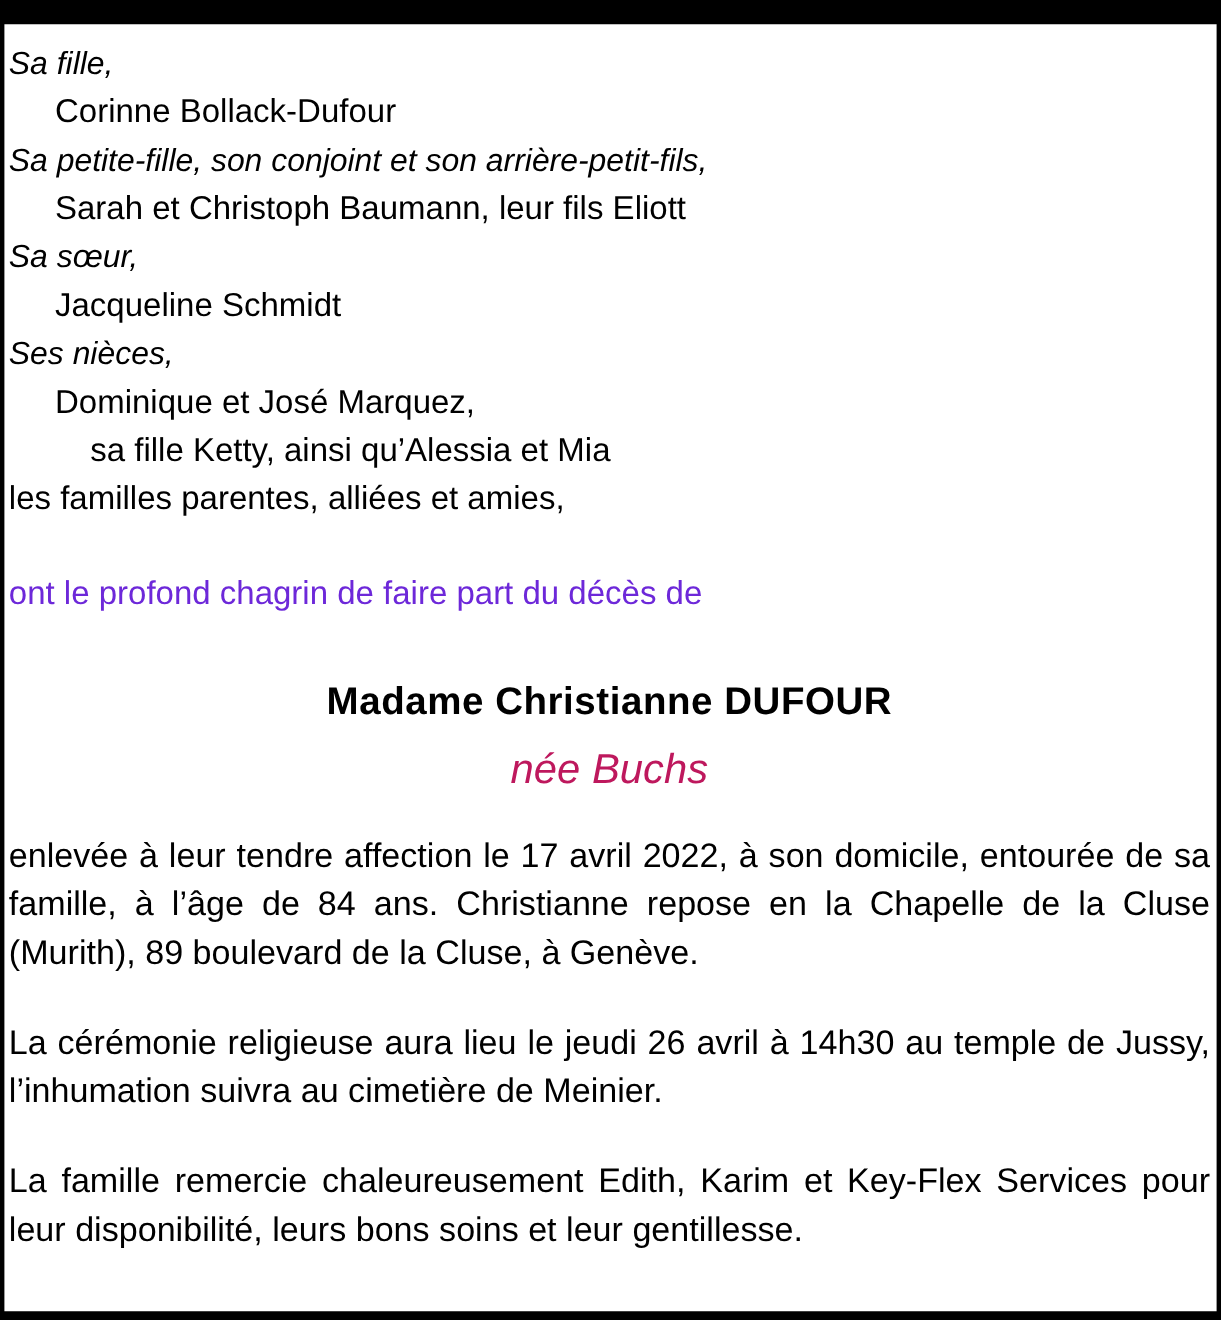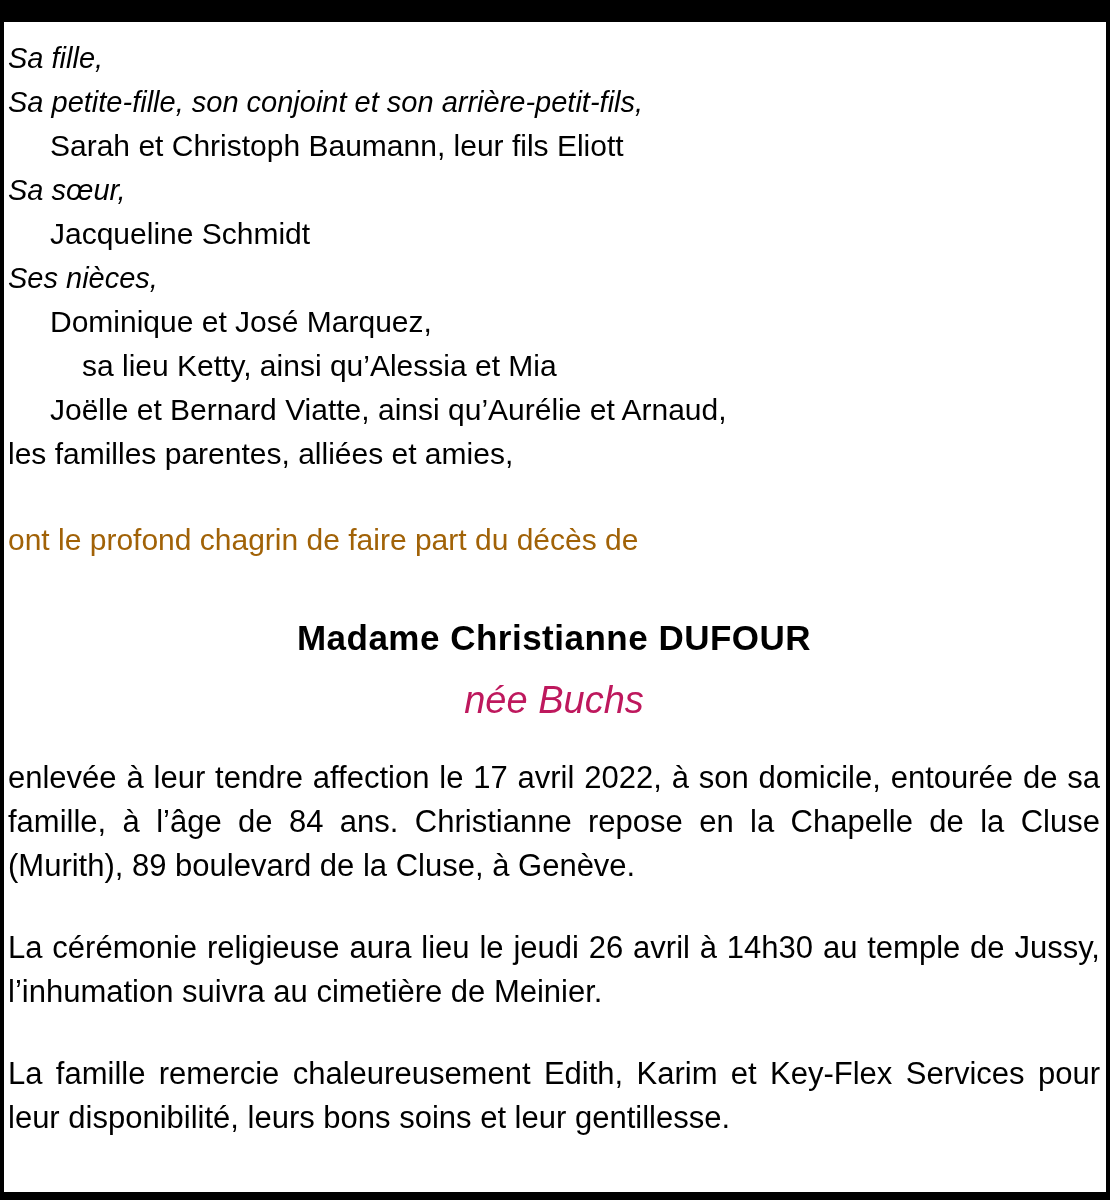--- a/index.html
+++ b/index.html
@@ -45,21 +45,21 @@
   }
   .flush {
     padding-left: 0;
   }
   .gap {
     height: 42px;
   }
   .intro {
     font-size: 30px;
     line-height: 44px;
-    color: #a16207;
+    color: #6d28d9;
   }
   .deceased-name {
     text-align: center;
     font-size: 35px;
     font-weight: bold;
     letter-spacing: 0.5px;
     line-height: 72px;
     margin-top: 40px;
     color: #000000;
   }
@@ -82,32 +82,32 @@
     margin-top: 38px;
   }
 </style>
 </head>
 <body>
 
 <div class="notice">
   <div class="inner">
 
     <div class="line role">Sa fille,</div>
+    <div class="line name-line">Corinne Bollack-Dufour</div>
 
     <div class="line role">Sa petite-fille, son conjoint et son arrière-petit-fils,</div>
     <div class="line name-line">Sarah et Christoph Baumann, leur fils Eliott</div>
 
     <div class="line role">Sa sœur,</div>
     <div class="line name-line">Jacqueline Schmidt</div>
 
     <div class="line role">Ses nièces,</div>
     <div class="line name-line">Dominique et José Marquez,</div>
-    <div class="line name-line-deep">sa lieu Ketty, ainsi qu’Alessia et Mia</div>
+    <div class="line name-line-deep">sa fille Ketty, ainsi qu’Alessia et Mia</div>
 
-    <div class="line name-line">Joëlle et Bernard Viatte, ainsi qu’Aurélie et Arnaud,</div>
     <div class="line flush">les familles parentes, alliées et amies,</div>
 
     <div class="gap"></div>
 
     <div class="intro">ont le profond chagrin de faire part du décès de</div>
 
     <div class="deceased-name">Madame Christianne DUFOUR</div>
     <div class="deceased-maiden">née Buchs</div>
 
     <div class="para">enlevée à leur tendre affection le 17 avril 2022, à son domicile, entourée de sa famille, à l’âge de 84 ans. Christianne repose en la Chapelle de la Cluse (Murith), 89 boulevard de la Cluse, à Genève.</div>

